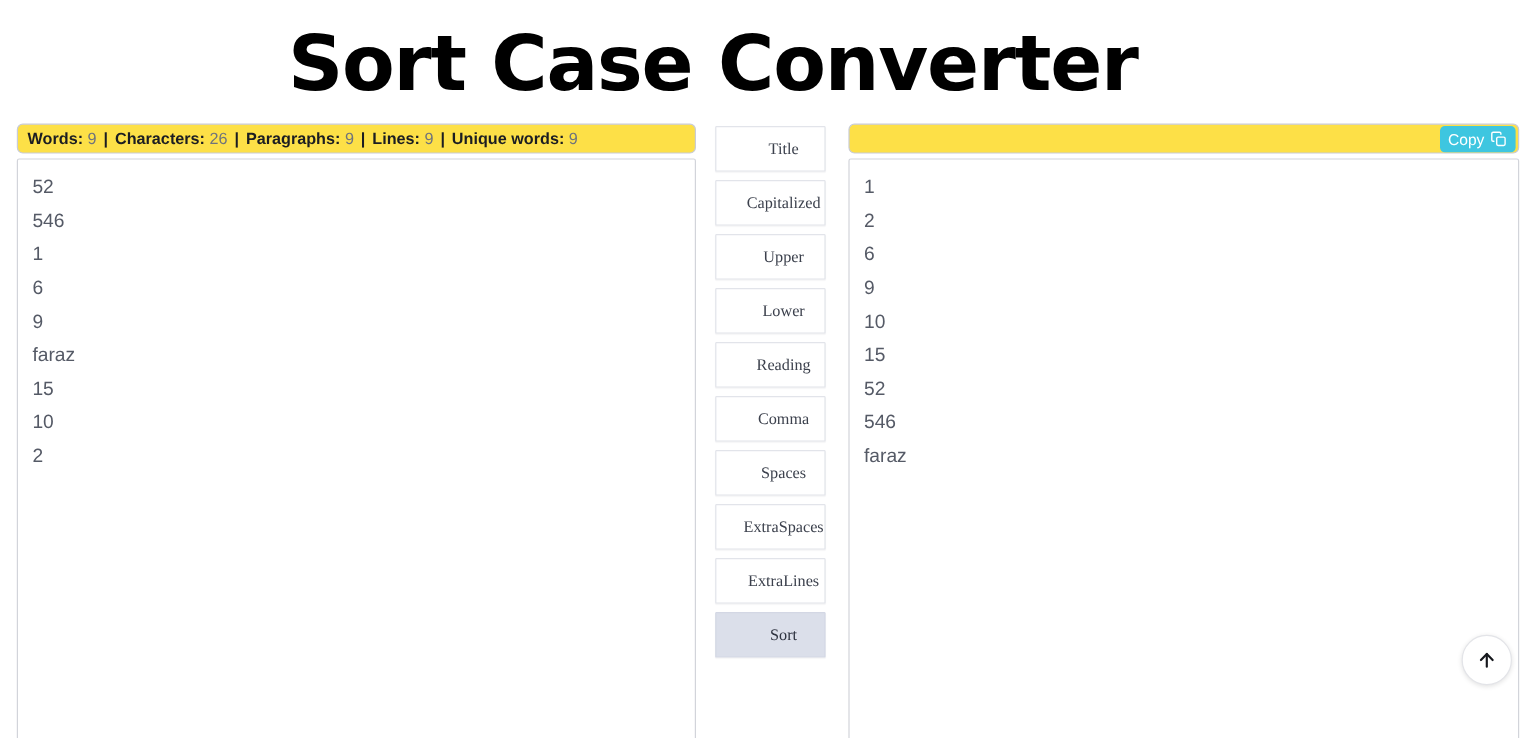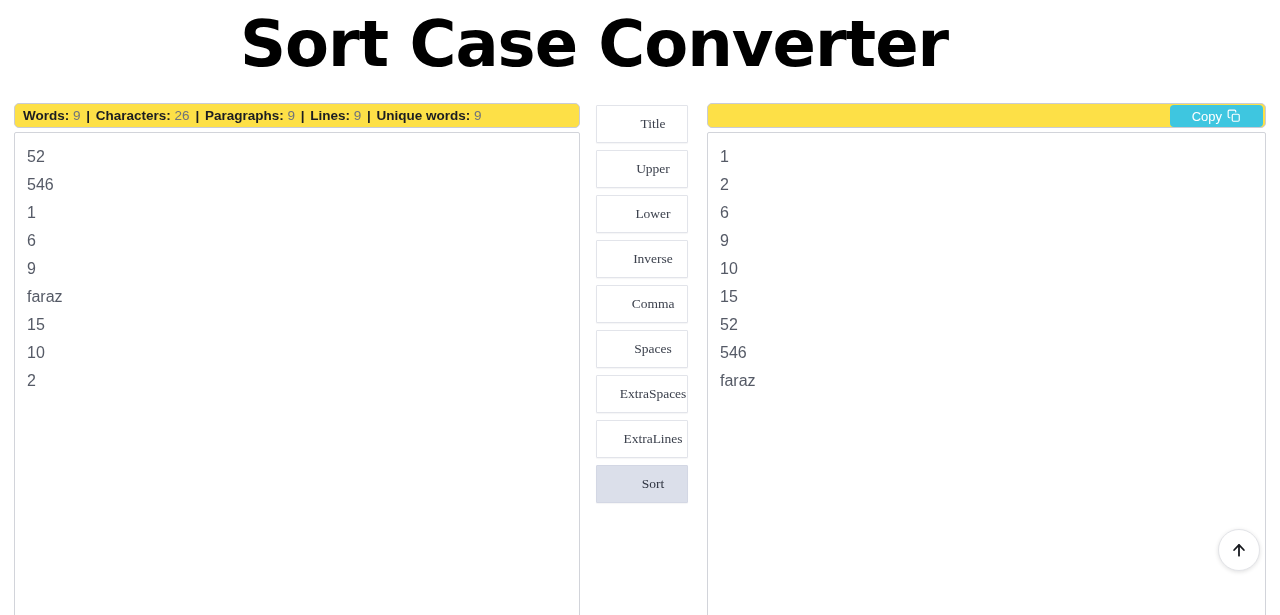--- a/index.html
+++ b/index.html
@@ -14,21 +14,21 @@
   #app {
     position: relative;
     width: 1280px;
     height: 615px;
     background: #fff;
   }
 
   
   .page-title {
     position: absolute;
-    top: 0;
+    top: 10px;
     left: 0;
     width: 1188px;
     text-align: center;
     font-family: "DejaVu Sans", sans-serif;
     font-weight: 700;
     font-size: 64px;
     line-height: 88px;
     letter-spacing: -1px;
     color: #000000;
     white-space: nowrap;
@@ -82,21 +82,21 @@
     height: 22px;
     background: #3ec6e0;
     border: none;
     border-radius: 4px;
     color: #ffffff;
     font-size: 13px;
     font-family: "Liberation Sans", sans-serif;
     display: flex;
     align-items: center;
     gap: 5px;
-    padding: 0 22px;
+    padding: 0 7px;
     cursor: pointer;
   }
   .copy-btn .copy-ico {
     display: inline-flex;
     width: 14px;
     height: 14px;
   }
 
   .editor {
     margin-top: 4px;
@@ -185,23 +185,24 @@
         <div class="line">9</div>
         <div class="line">faraz</div>
         <div class="line">15</div>
         <div class="line">10</div>
         <div class="line">2</div>
       </div>
   </div>
 
   <div class="btn-col" id="btn-col">
       <button class="case-btn">Title</button>
+      <button class="case-btn">Capitalized</button>
       <button class="case-btn">Upper</button>
       <button class="case-btn">Lower</button>
-      <button class="case-btn">Inverse</button>
+      <button class="case-btn">Reading</button>
       <button class="case-btn">Comma</button>
       <button class="case-btn">Spaces</button>
       <button class="case-btn">ExtraSpaces</button>
       <button class="case-btn">ExtraLines</button>
       <button class="case-btn active">Sort</button>
     </div>
 
   <div class="right-col">
     <div class="stats-bar">
       <button class="copy-btn">

